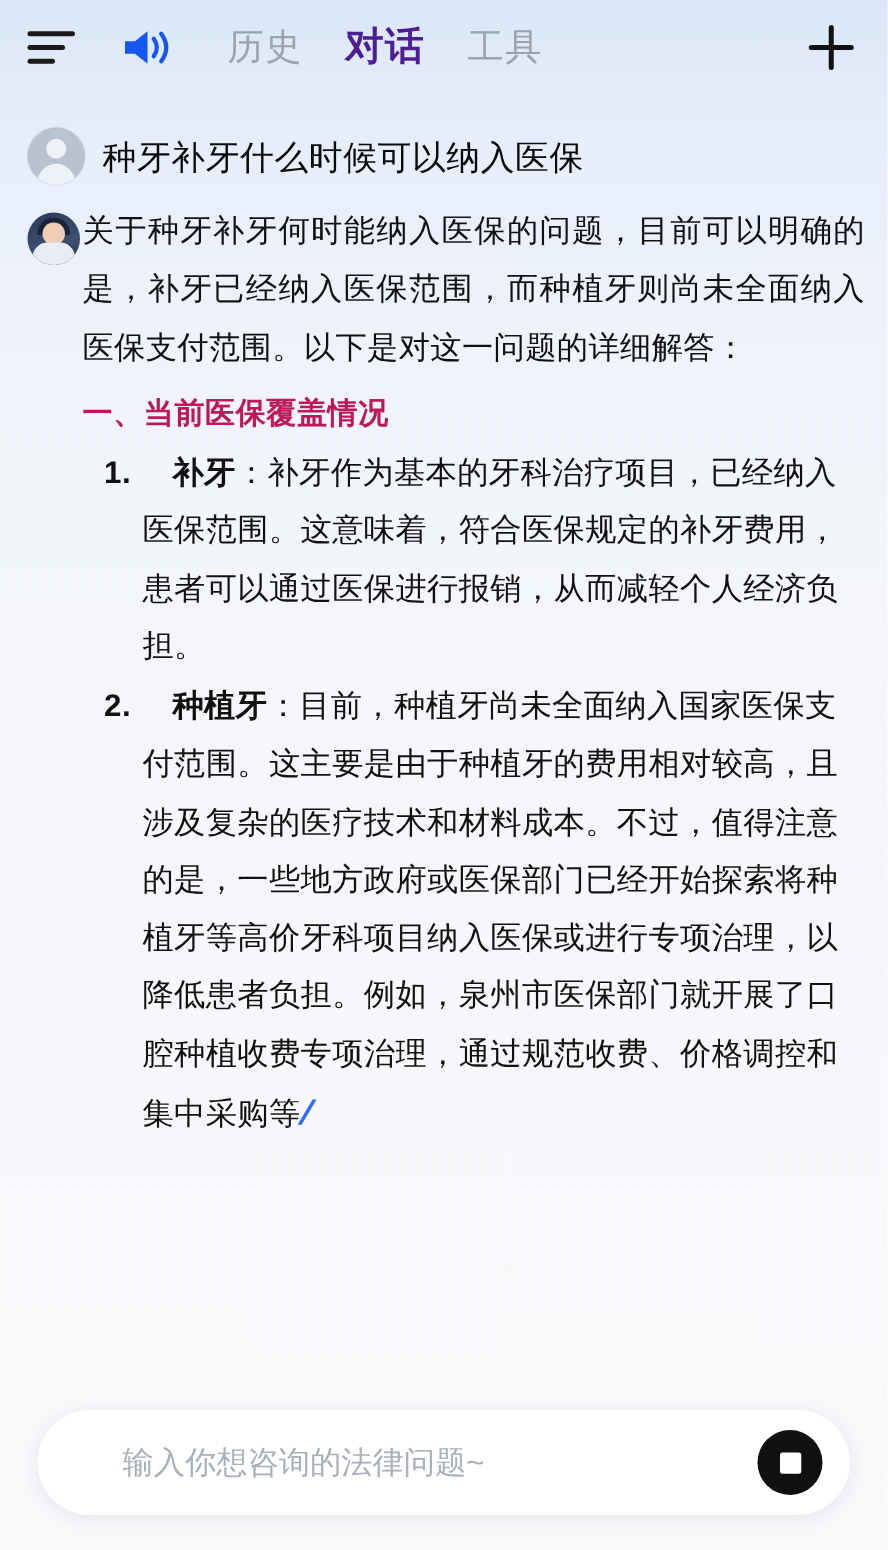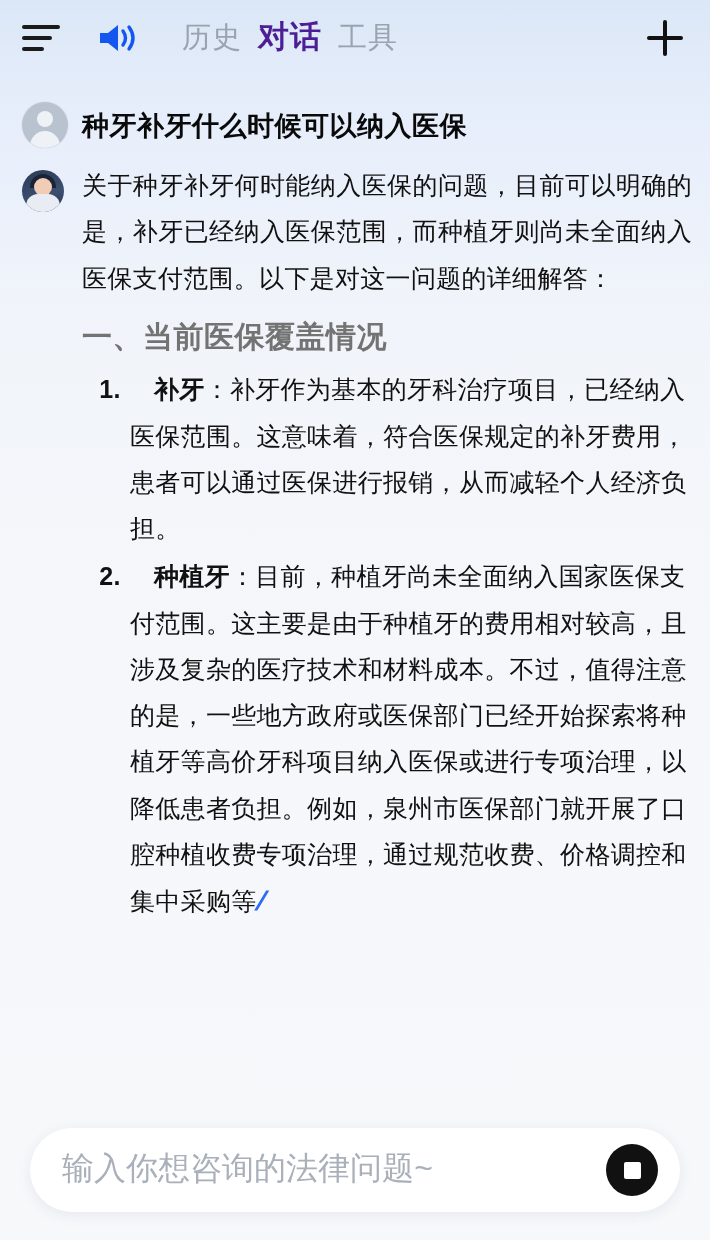--- a/index.html
+++ b/index.html
@@ -39,21 +39,21 @@
     margin-left: 32px;
     width: 46px; height: 40px;
     position: relative;
     flex: 0 0 auto;
     cursor: pointer;
   }
 
   .tabs {
     display: flex;
     align-items: baseline;
-    gap: 16px;
+    gap: 34px;
     margin-left: 42px;
     flex: 1 1 auto;
   }
   .tab {
     font-size: 29px;
     color: #9aa3b0;
     letter-spacing: 1px;
     cursor: pointer;
     padding-bottom: 2px;
   }
@@ -111,31 +111,31 @@
   .avatar-user:after {
     content: "";
     position: absolute;
     width: 30px; height: 18px;
     border-radius: 15px 15px 0 0;
     background: #eef1f5;
     left: 8px; top: 29px;
   }
   .q-text {
     font-size: 27px;
-    font-weight: bold;
+    font-weight: normal;
     color: #0a0a0a;
     line-height: 1.35;
     padding-top: 6px;
     letter-spacing: 0.5px;
   }
 
   .a-row {
     display: flex;
     align-items: flex-start;
-    gap: 18px;
+    gap: 2px;
     margin-left: 4px;
   }
   .avatar-bot {
     width: 42px; height: 42px; border-radius: 50%;
     flex: 0 0 auto;
     background: linear-gradient(160deg,#2b3a55 0%, #3c5070 60%, #24304a 100%);
     position: relative;
     overflow: hidden;
     margin-top: 8px;
   }
@@ -162,24 +162,24 @@
 
   .a-body {
     font-size: 25px;
     line-height: 1.85;
     color: #111;
     flex: 1 1 auto;
     letter-spacing: 0.3px;
   }
   .a-body p { margin: 0 0 2px 0; text-align: justify; }
   .a-body h3 {
-    font-size: 30px;
+    font-size: 24px;
     font-weight: bold;
     margin: 8px 0 2px 0;
-    color: #737373;
+    color: #be185d;
     letter-spacing: 0.5px;
   }
   .a-list {
     margin: 0;
     padding-left: 46px;
     list-style: decimal;
   }
   .a-list li {
     margin: 0 0 2px 0;
     padding-left: 2px;
@@ -205,23 +205,24 @@
     display: flex;
     align-items: center;
     padding: 0 22px 0 30px;
     box-shadow: 0 3px 14px rgba(30,50,90,0.08);
   }
   .input-field {
     flex: 1 1 auto;
     border: none;
     outline: none;
     background: transparent;
-    font-size: 32px;
+    font-size: 25px;
     color: #111;
-    font-family: Liberation Mono, monospace;
+    font-family: Liberation Sans, sans-serif;
+    margin-left: 36px;
   }
   .input-field::placeholder { color: #a9b0ba; }
   .stop-btn {
     width: 52px; height: 52px;
     border-radius: 50%;
     background: #111;
     flex: 0 0 auto;
     display: flex; align-items: center; justify-content: center;
     cursor: pointer;
   }

